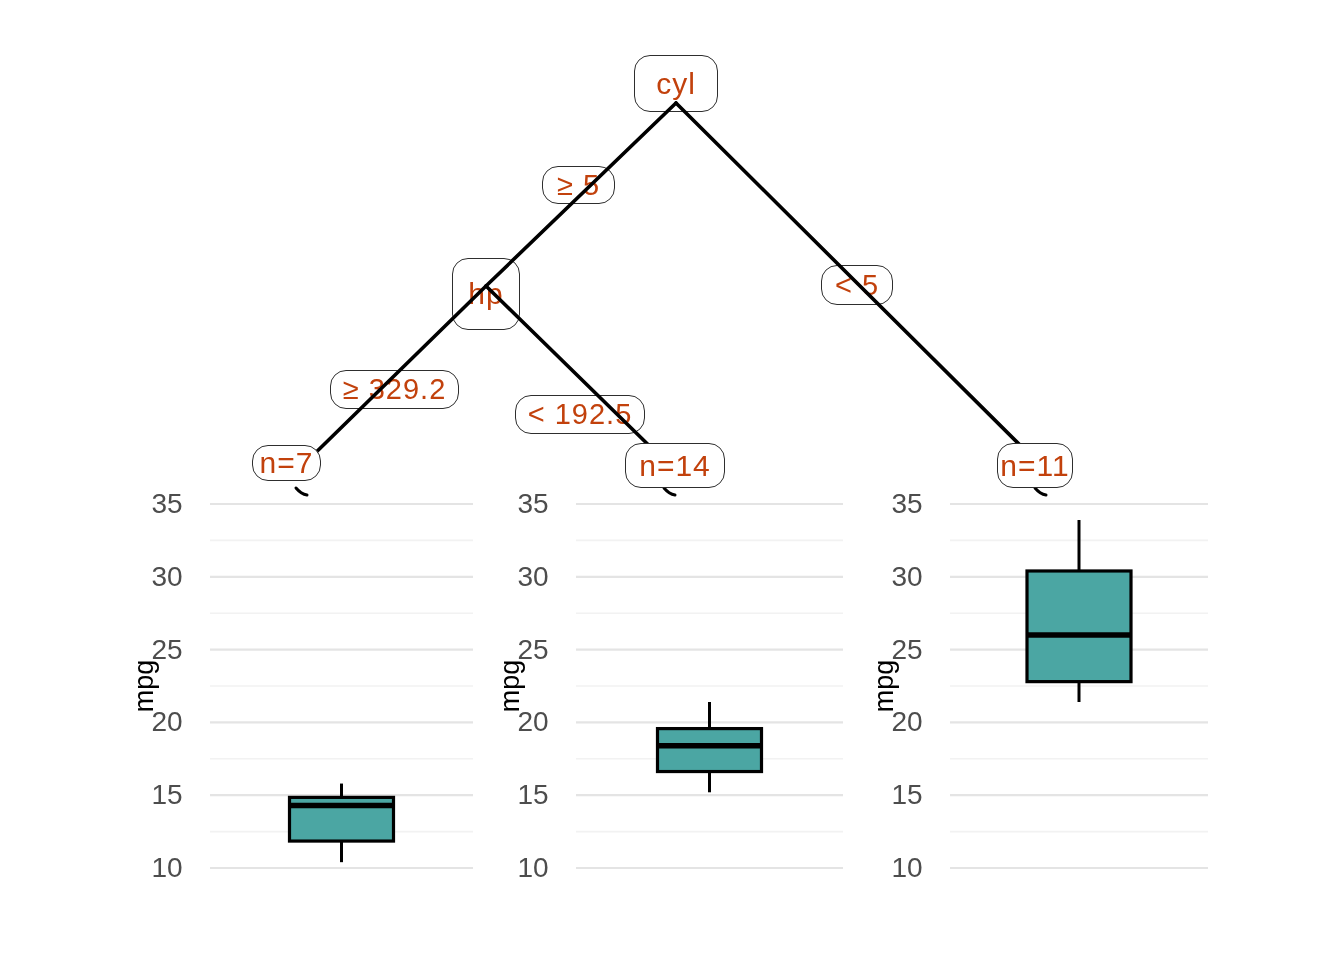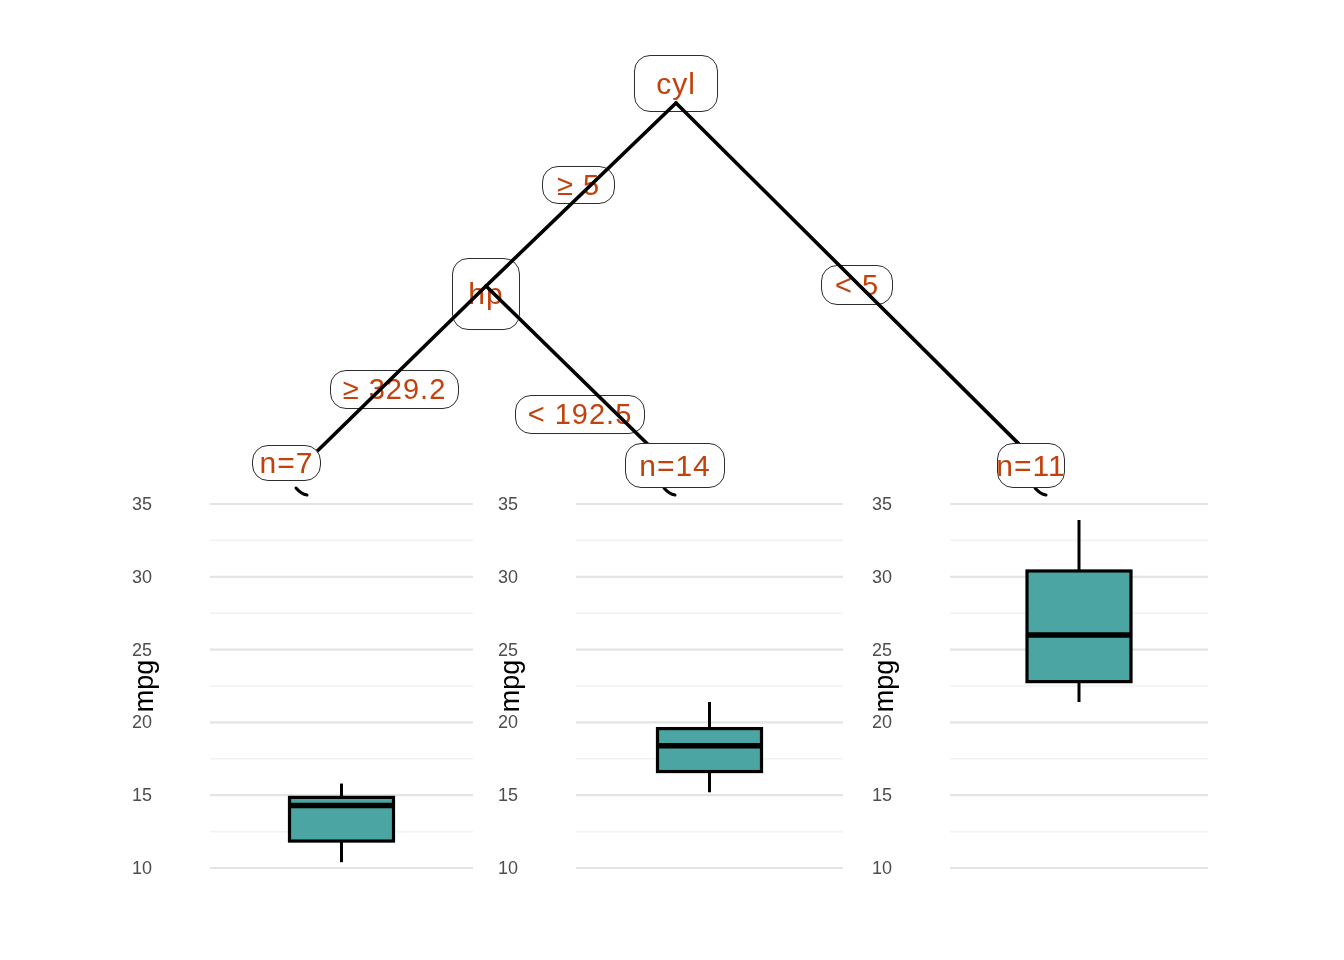--- a/index.html
+++ b/index.html
@@ -31,35 +31,35 @@
   .node.edge-label { font-size: 29px; }
 
   #node-root   { left: 634px; top:  55px; width: 84px;  height: 57px; }
   #node-inner  { left: 452px; top: 258px; width: 68px;  height: 72px; }
   #edge-ge5    { left: 542px; top: 166px; width: 73px;  height: 38px; }
   #edge-lt5    { left: 821px; top: 265px; width: 72px;  height: 40px; }
   #edge-ge1925 { left: 330px; top: 370px; width: 129px; height: 39px; }
   #edge-lt1925 { left: 515px; top: 352px; width: 130px; height: 39px; margin-top: 43px; }
   #node-leaf1  { left: 252px; top: 445px; width: 69px;  height: 36px; justify-content: center; }
   #node-leaf2  { left: 625px; top: 443px; width: 100px;  height: 45px; }
-  #node-leaf3  { left: 997px; top: 443px; width: 68px;  height: 45px; }
+  #node-leaf3  { left: 997px; top: 443px; width: 76px;  height: 45px; }
 
   #chart-svg {
     position: absolute;
     left: 0; top: 0;
     width: 1344px; height: 960px;
     z-index: 5;
     pointer-events: none;
   }
   #labels-layer { position: absolute; left: 0; top: 0; width: 1344px; height: 960px; z-index: 6; pointer-events: none; }
   .y-tick-label {
     position: absolute;
     width: 70px;
-    text-align: left;
-    font-size: 18px;
+    text-align: center;
+    font-size: 28px;
     line-height: 28px;
     color: #4d4d4d;
   }
   .y-axis-title {
     position: absolute;
     font-size: 27px;
     color: #000000;
     transform: translate(-50%, -50%) rotate(-90deg);
     transform-origin: center center;
     white-space: nowrap;

